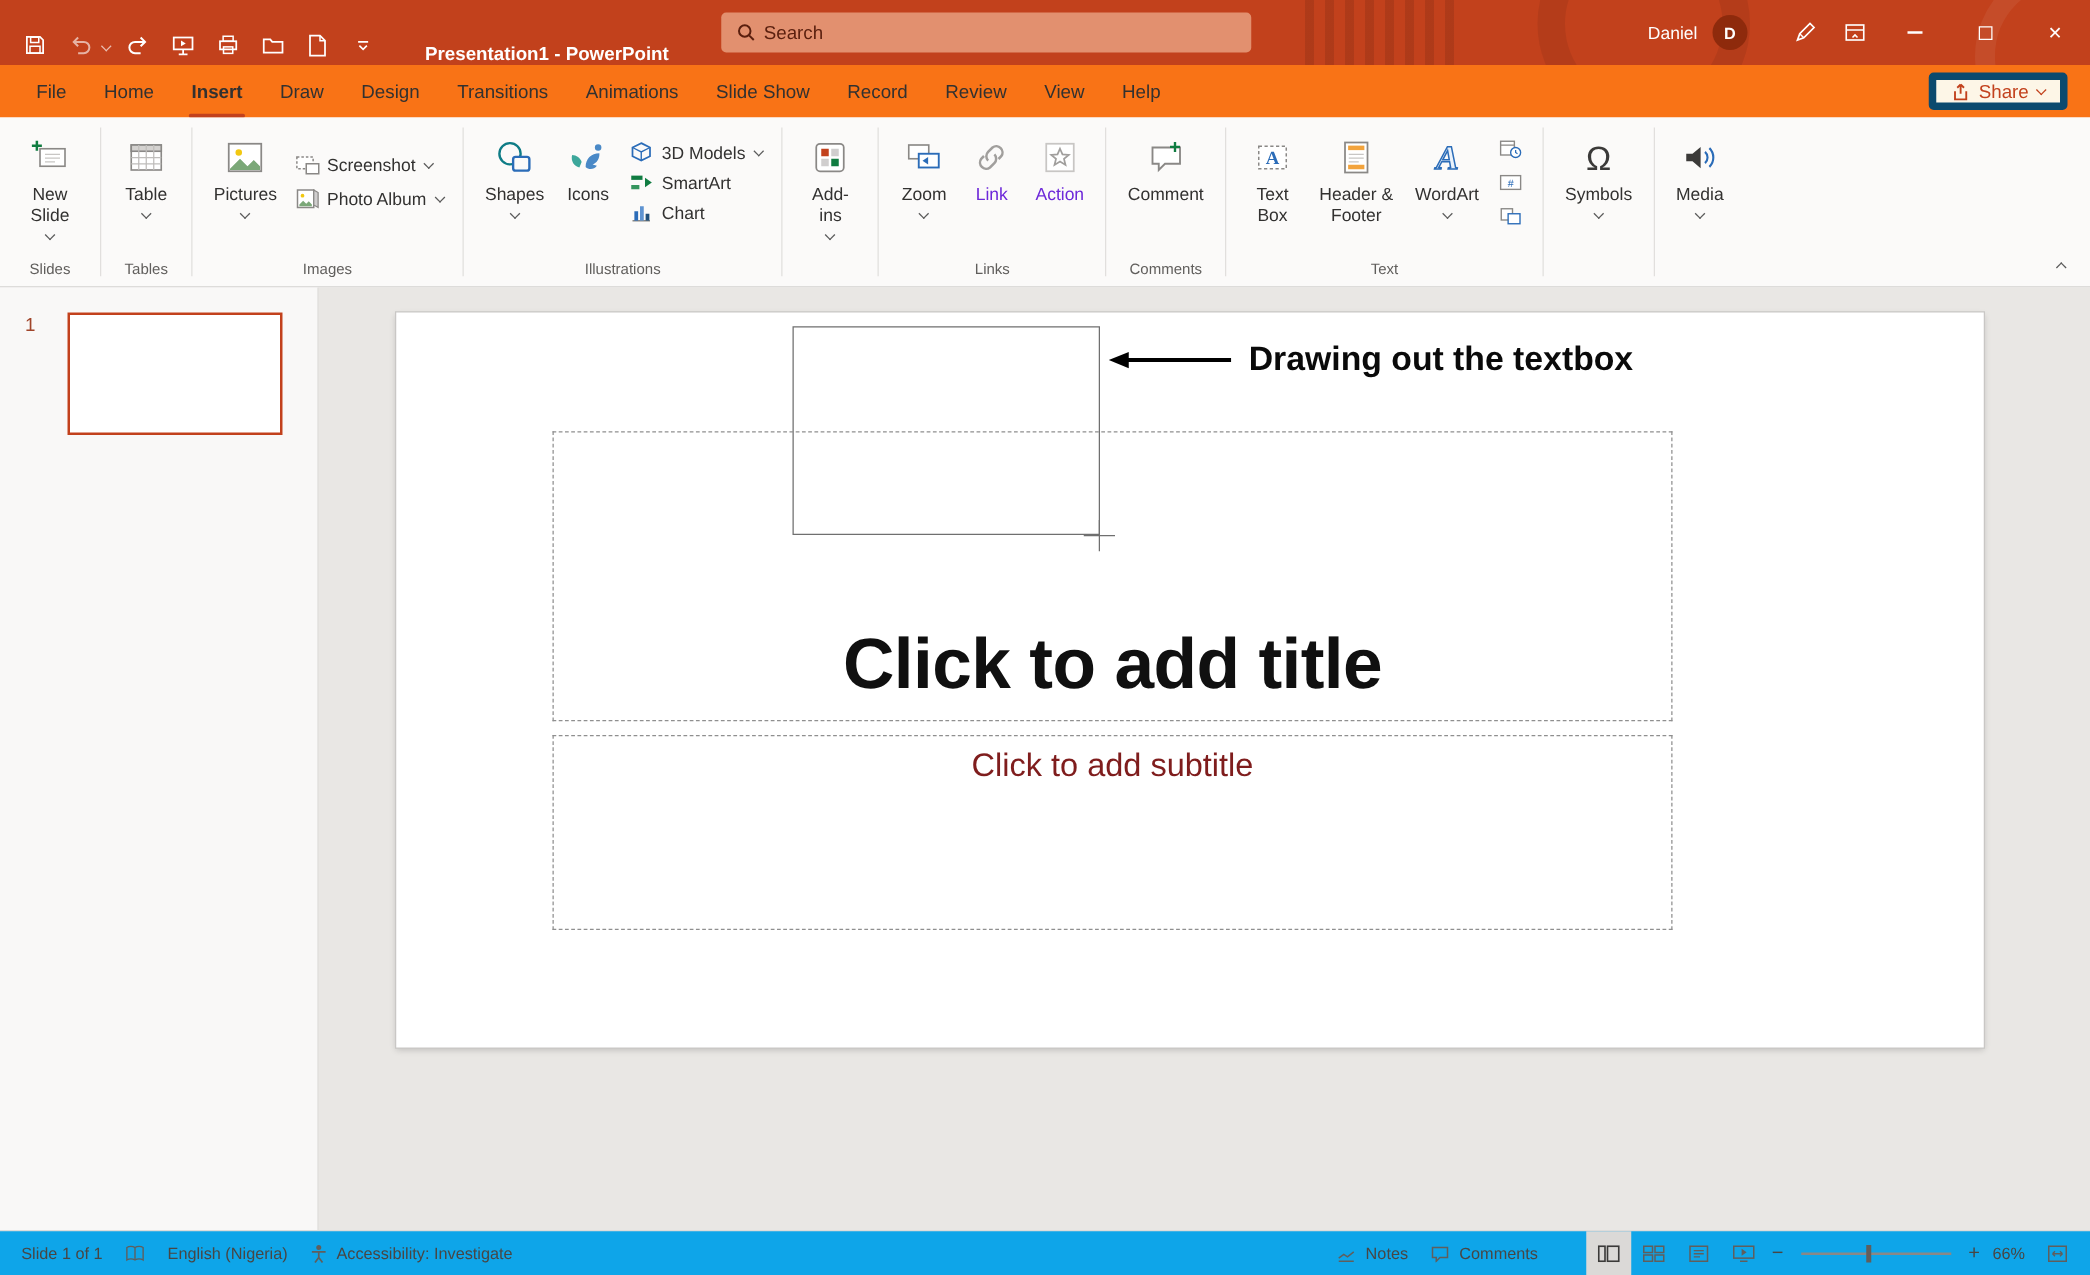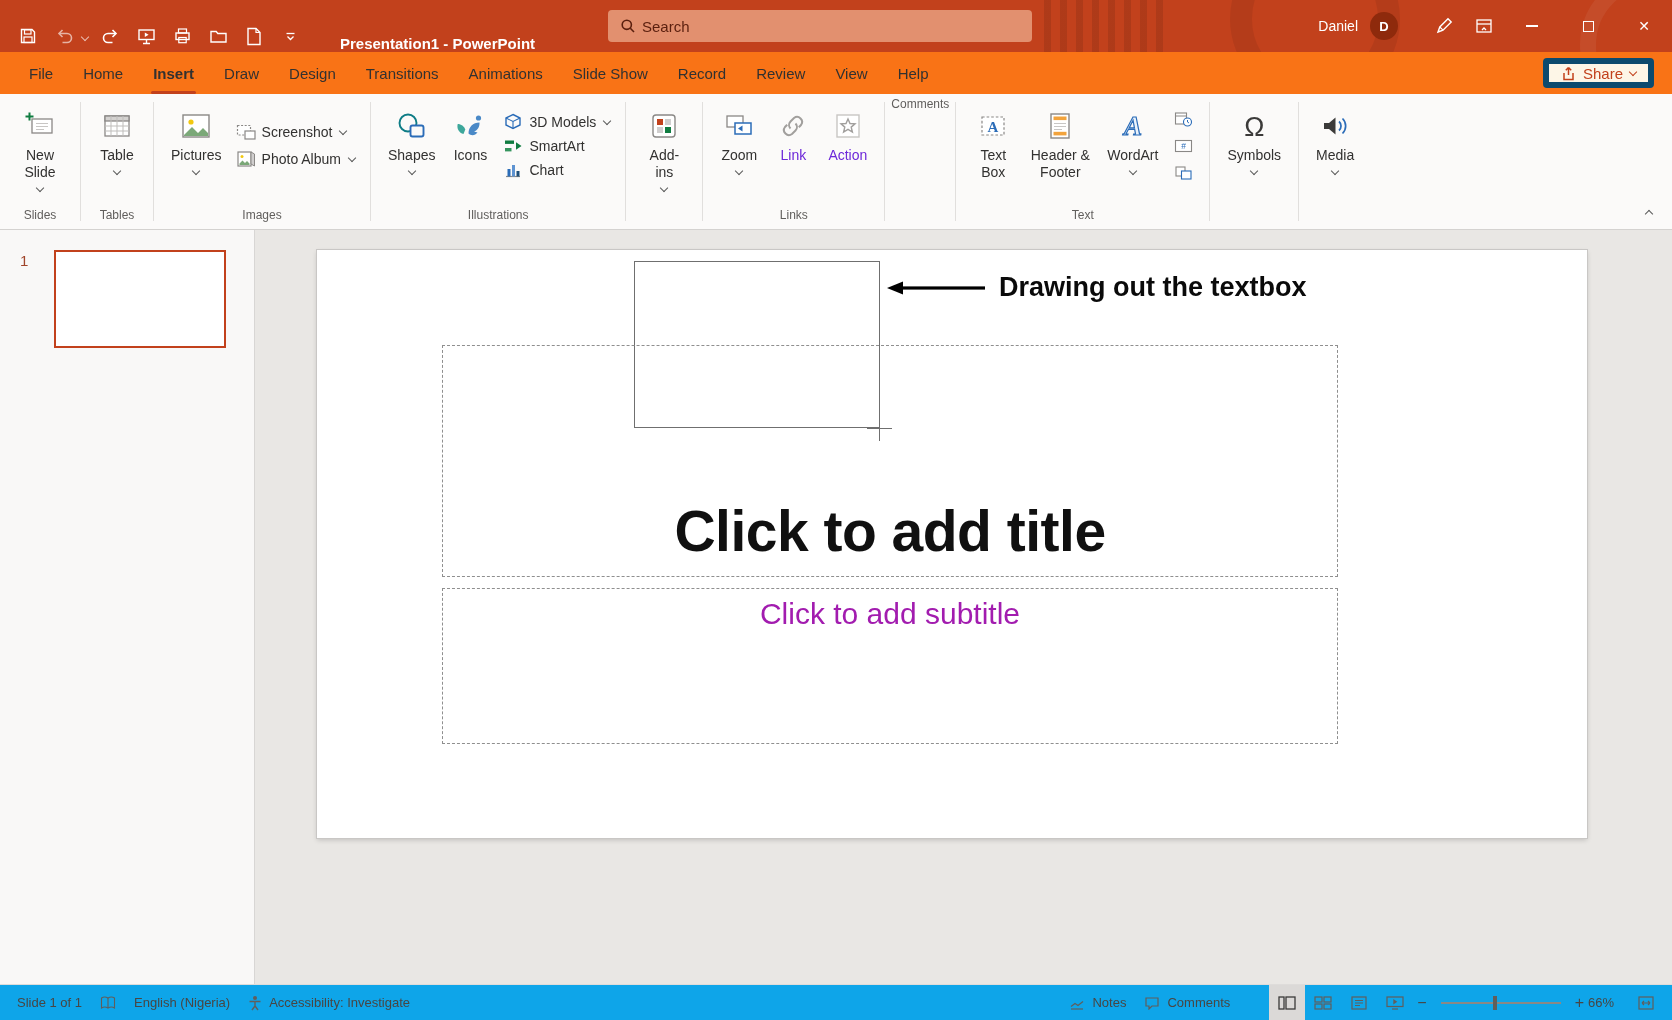--- a/index.html
+++ b/index.html
@@ -10,21 +10,21 @@
   
   .titlebar{position:relative;height:52px;background:#C2411C;display:flex;align-items:flex-end;color:#fff;flex:0 0 auto;overflow:hidden}
   .tb-deco-stripes{position:absolute;left:1044px;top:0;width:120px;height:52px;
     background:repeating-linear-gradient(90deg,rgba(0,0,0,.10) 0 7px,transparent 7px 16px);pointer-events:none}
   .tb-deco-ring{position:absolute;left:1230px;top:-66px;width:170px;height:170px;border:22px solid rgba(0,0,0,.07);border-radius:50%;pointer-events:none}
   .tb-deco-ring2{position:absolute;left:1580px;top:-30px;width:150px;height:150px;border:16px solid rgba(255,255,255,.06);border-radius:50%;pointer-events:none}
   .qat{display:flex;align-items:center;gap:4px;padding-left:12px;position:relative;z-index:2}
   .qbtn{width:32px;height:32px;display:flex;align-items:center;justify-content:center;border-radius:3px;cursor:default}
   .qbtn.dim{opacity:.6}
   .doc-title{margin-left:34px;font-size:15px;font-weight:700;white-space:nowrap;z-index:2}
-  .search{position:absolute;left:608px;top:10px;width:424px;height:32px;background:#E2906F;border-radius:4px;
+  .search{position:absolute;left:577px;top:10px;width:424px;height:32px;background:#E2906F;border-radius:4px;
     display:flex;align-items:center;gap:10px;padding-left:34px;z-index:2;cursor:text}
   .search .stext{font-size:15px;color:#5A1F0E}
   .tb-right{position:absolute;right:0;top:0;height:52px;display:flex;align-items:center;z-index:3}
   .uname{font-size:14px;margin-right:12px}
   .avatar{width:28px;height:28px;border-radius:50%;background:#8E2A0C;display:flex;align-items:center;justify-content:center;
     font-size:13px;font-weight:700;margin-right:26px}
   .tbicon{width:40px;height:40px;display:flex;align-items:center;justify-content:center;border-radius:3px}
   .winbtn{width:56px;height:52px;display:flex;align-items:center;justify-content:center;font-size:14px}
   .minbar{width:12px;height:2px;background:#fff}
   .maxbox{width:11px;height:11px;border:1.4px solid #fff}
@@ -71,33 +71,33 @@
   .crosshair{position:absolute;left:550px;top:166px;width:25px;height:25px;pointer-events:none}
   .crosshair::before{content:"";position:absolute;left:0;top:12px;width:25px;height:1px;background:#6F6F6F}
   .crosshair::after{content:"";position:absolute;left:12px;top:0;width:1px;height:25px;background:#6F6F6F}
   .annotation{position:absolute;left:570px;top:22px;display:flex;align-items:center;gap:14px}
   .ann-text{font-size:27px;font-weight:700;color:#0A0A0A;white-space:nowrap}
   .title-ph{position:absolute;left:125px;top:95px;width:896px;height:232px;border:1px dashed #8F8F8F;
     display:flex;align-items:flex-end;justify-content:center;padding-bottom:12px;cursor:text}
   .title-ph .ph-text{font-size:57px;font-weight:700;color:#101010;letter-spacing:-.5px}
   .subtitle-ph{position:absolute;left:125px;top:338px;width:896px;height:156px;border:1px dashed #8F8F8F;
     display:flex;align-items:flex-start;justify-content:center;padding-top:8px;cursor:text}
-  .subtitle-ph .ph-text{font-size:30px;color:#a21caf}
+  .subtitle-ph .ph-text{font-size:26px;color:#7f1d1d}
 
   
   .statusbar{height:36px;background:#0ea5e9;border-top:1px solid #DEDCDA;display:flex;align-items:center;
     font-size:13px;color:#484644;padding:0 8px;flex:0 0 auto}
   .sb-item{display:flex;align-items:center;gap:7px;padding:0 9px;height:100%;cursor:default;white-space:nowrap}
   .sb-right{margin-left:auto;display:flex;align-items:center;height:100%}
   .viewbtn{width:36px;height:100%;display:flex;align-items:center;justify-content:center;cursor:default}
   .viewbtn.active{background:#DBD9D7}
   .ztrack{width:120px;height:2px;background:#8A8886;position:relative;margin:0 10px}
   .zthumb{position:absolute;left:44%;top:-6px;width:4px;height:14px;background:#605E5C;cursor:ew-resize}
   .zsign{font-size:16px;color:#484644;padding:0 4px;cursor:default}
-  .zpct{width:40px;padding-right:8px}
+  .zpct{width:40px;text-align:right;padding-right:8px}
 </style>
 </head>
 <body>
 
 <div class="app">
 
   <div class="titlebar">
     <div class="tb-deco-stripes"></div>
     <div class="tb-deco-ring"></div>
     <div class="tb-deco-ring2"></div>
@@ -423,20 +423,31 @@
               </svg>
           </div>
           <div class="blabel">Action</div>
         </div>
       </div>
       <div class="rlabel">Links</div>
     </div>
     <div class="vsep"></div>
 
     <div class="rgroup">
+      <div class="rbody">
+        <div class="bigbtn">
+          <div class="bicon">
+            <svg width="32" height="32" viewBox="0 0 32 32">
+                <path d="M5 8h22v13H15l-5 5v-5H5z" fill="#fff" stroke="#8A8886" stroke-width="1.5"></path>
+                <path d="M23 3.5v8M19 7.5h8" stroke="#107C41" stroke-width="1.9"></path>
+              </svg>
+          </div>
+          <div class="blabel">Comment</div>
+        </div>
+      </div>
       <div class="rlabel">Comments</div>
     </div>
     <div class="vsep"></div>
 
     <div class="rgroup">
       <div class="rbody">
         <div class="bigbtn">
           <div class="bicon">
             <svg width="32" height="32" viewBox="0 0 32 32">
                 <rect x="5" y="7" width="22" height="18" fill="#fff" stroke="#8A8886" stroke-width="1.2" stroke-dasharray="2.6 2"></rect>

